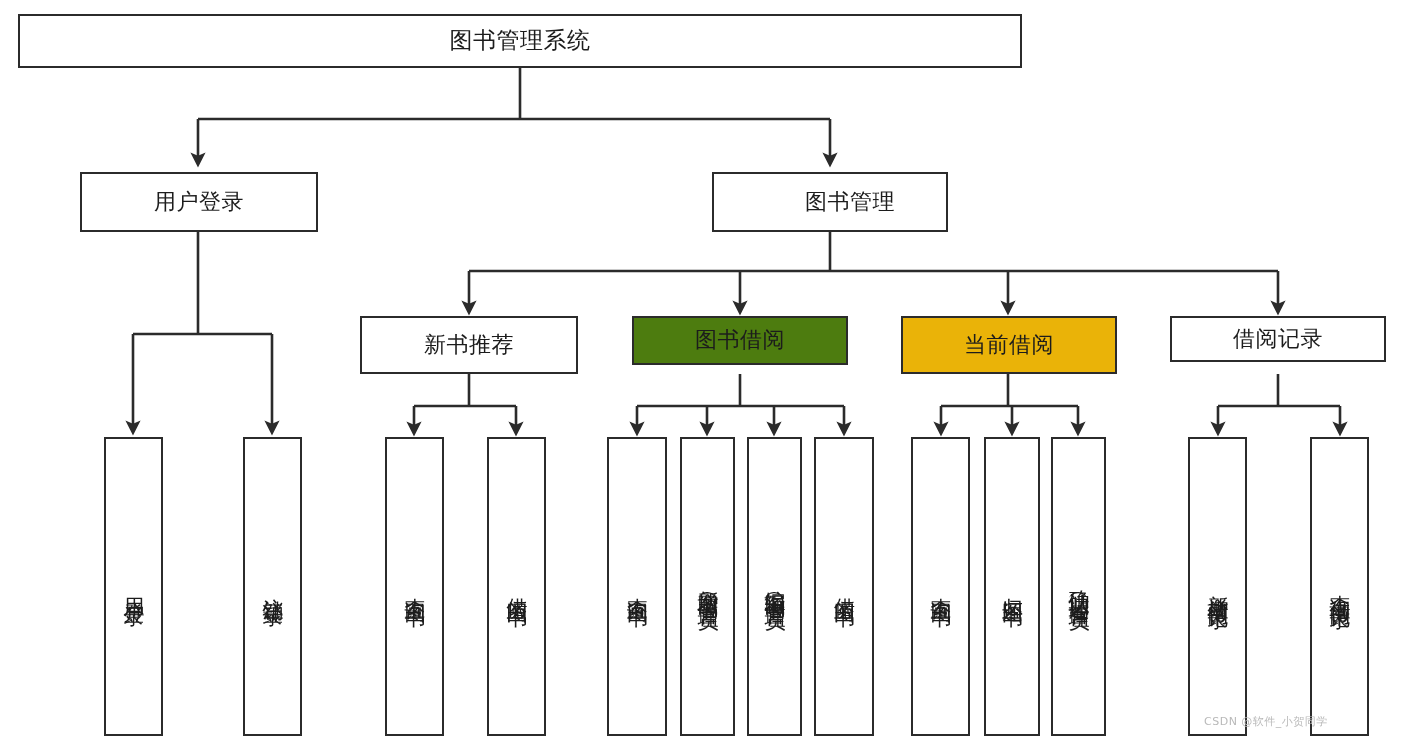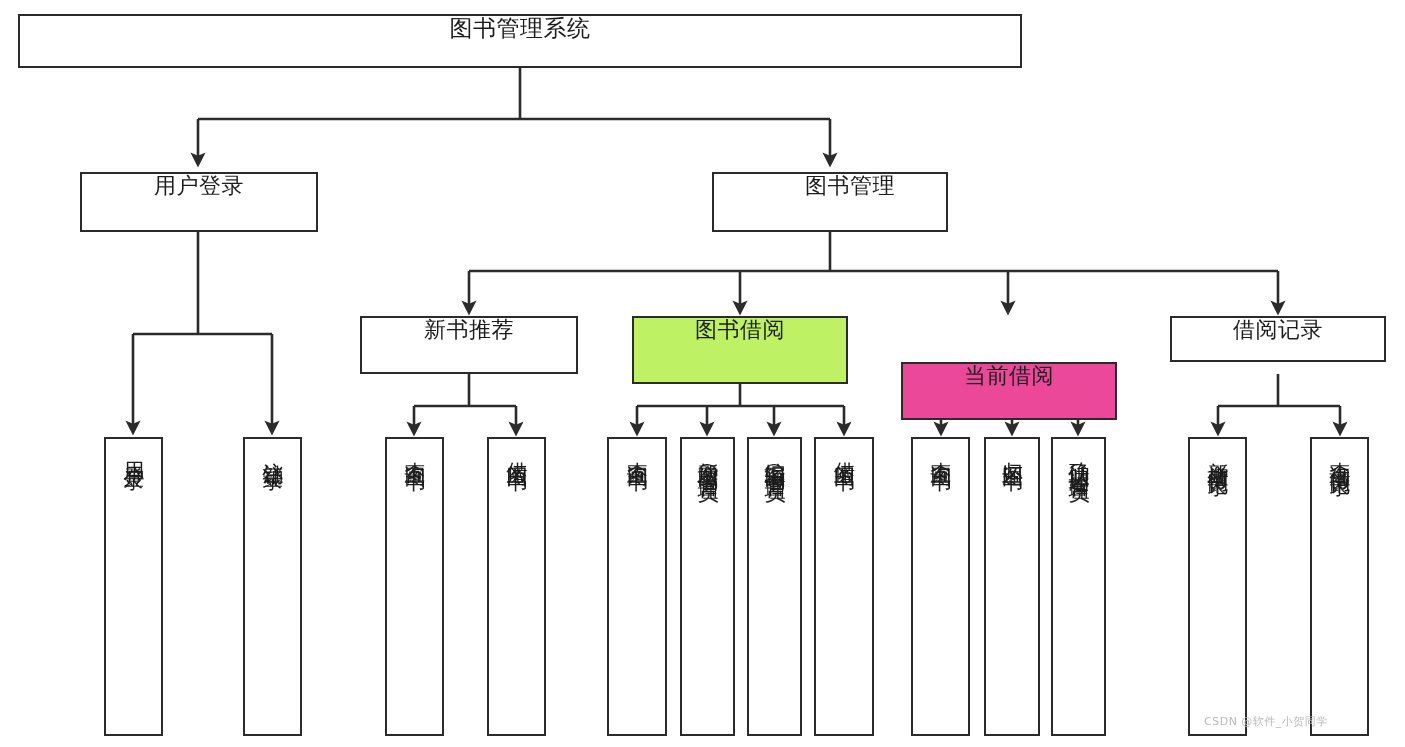--- a/index.html
+++ b/index.html
@@ -26,21 +26,21 @@
     width: 1405px;
     height: 747px;
     pointer-events: none;
   }
   .node {
     position: absolute;
     box-sizing: border-box;
     background: #ffffff;
     border: 2px solid #0ea5e9;
     display: flex;
-    align-items: flex-start;
+    align-items: center;
     justify-content: center;
     text-align: center;
   }
   .node .label {
     display: block;
     line-height: 1.12;
     letter-spacing: 0.5px;
     color: #1c1c1c;
   }
   
@@ -130,24 +130,24 @@
   <div class="node branch" id="l2-0" style="left: 80px; top: 172px; width: 238px; height: 60px; border-color: rgb(43, 43, 43); background: rgb(255, 255, 255);">
     <span class="label" style="color: rgb(28, 28, 28);">用户登录</span>
   </div>
   <div class="node branch" id="l2-1" style="left: 712px; top: 172px; width: 236px; height: 60px; border-color: rgb(43, 43, 43); background: rgb(255, 255, 255); padding-left: 40px;">
     <span class="label" style="color: rgb(28, 28, 28);">图书管理</span>
   </div>
 
   <div class="node branch" id="l3-0" style="left: 360px; top: 316px; width: 218px; height: 58px; border-color: rgb(43, 43, 43); background: rgb(255, 255, 255);">
     <span class="label" style="color: rgb(28, 28, 28);">新书推荐</span>
   </div>
-  <div class="node branch" id="l3-1" style="left: 632px; top: 316px; width: 216px; height: 68px; border-color: rgb(43, 43, 43); background: #bef264;">
+  <div class="node branch" id="l3-1" style="left: 632px; top: 316px; width: 216px; height: 49px; border-color: rgb(43, 43, 43); background: #4d7c0f;">
     <span class="label" style="color: rgb(28, 28, 28);">图书借阅</span>
   </div>
-  <div class="node branch" id="l3-2" style="left: 901px; top: 316px; width: 216px; height: 58px; border-color: rgb(43, 43, 43); background: #ec4899; margin-top: 46px;">
+  <div class="node branch" id="l3-2" style="left: 901px; top: 316px; width: 216px; height: 58px; border-color: rgb(43, 43, 43); background: #eab308;">
     <span class="label" style="color: rgb(28, 28, 28);">当前借阅</span>
   </div>
   <div class="node branch" id="l3-3" style="left: 1170px; top: 316px; width: 216px; height: 46px; border-color: rgb(43, 43, 43); background: rgb(255, 255, 255);">
     <span class="label" style="color: rgb(28, 28, 28);">借阅记录</span>
   </div>
 
   <div class="node leaf" id="leaf-0" style="left: 104px; top: 437px; width: 59px; height: 299px; border-color: rgb(43, 43, 43); background: rgb(255, 255, 255);">
     <span class="label" style="color: rgb(28, 28, 28);">用户登录</span>
   </div>
   <div class="node leaf" id="leaf-1" style="left: 243px; top: 437px; width: 59px; height: 299px; border-color: rgb(43, 43, 43); background: rgb(255, 255, 255);">

